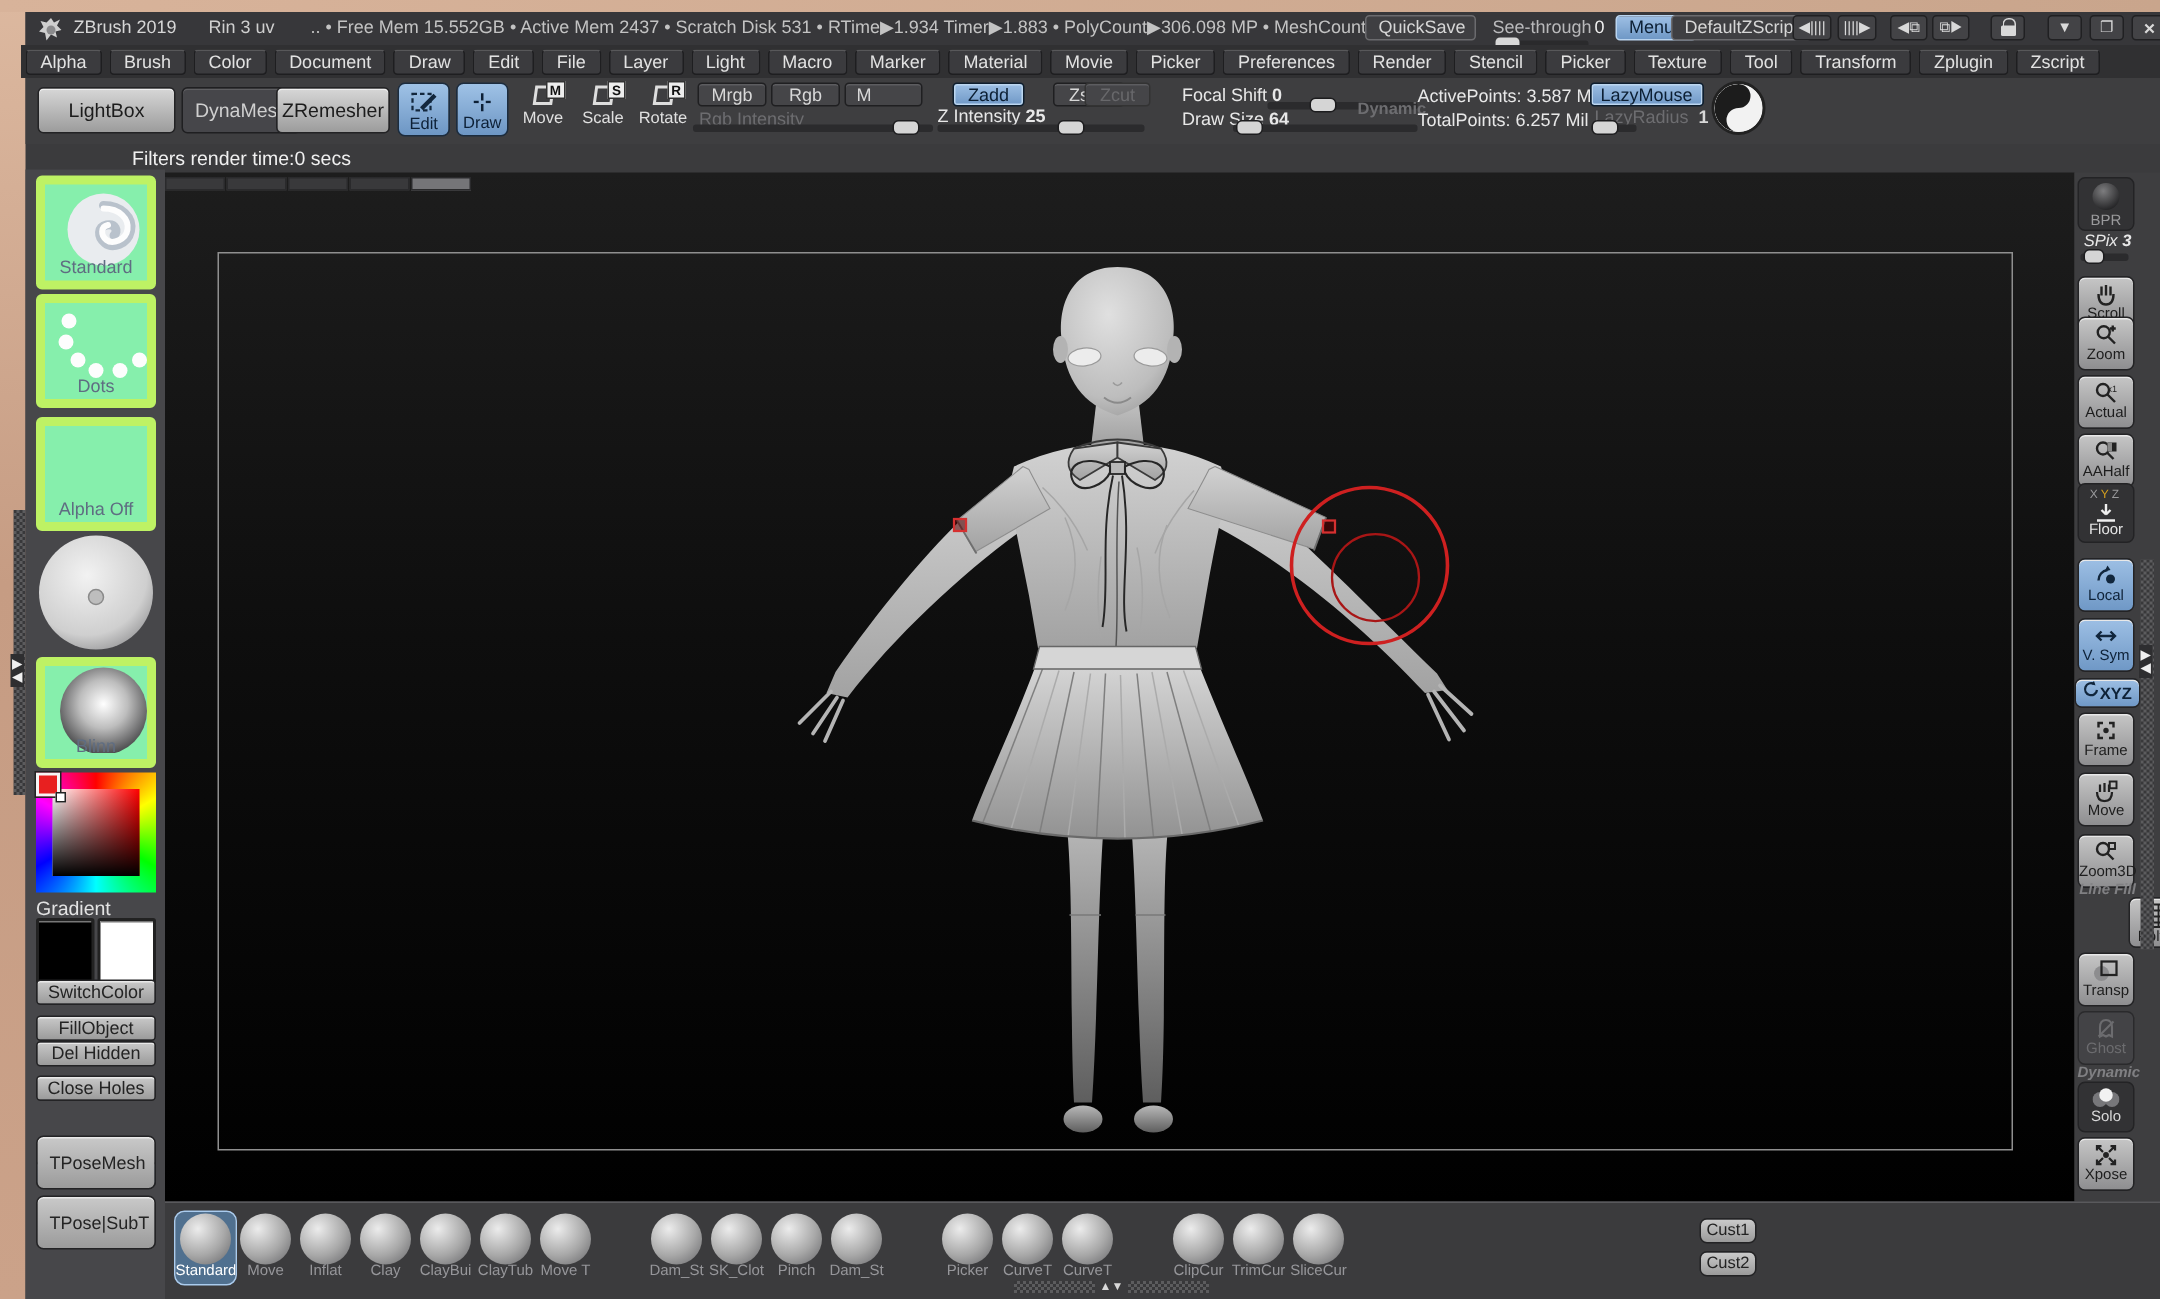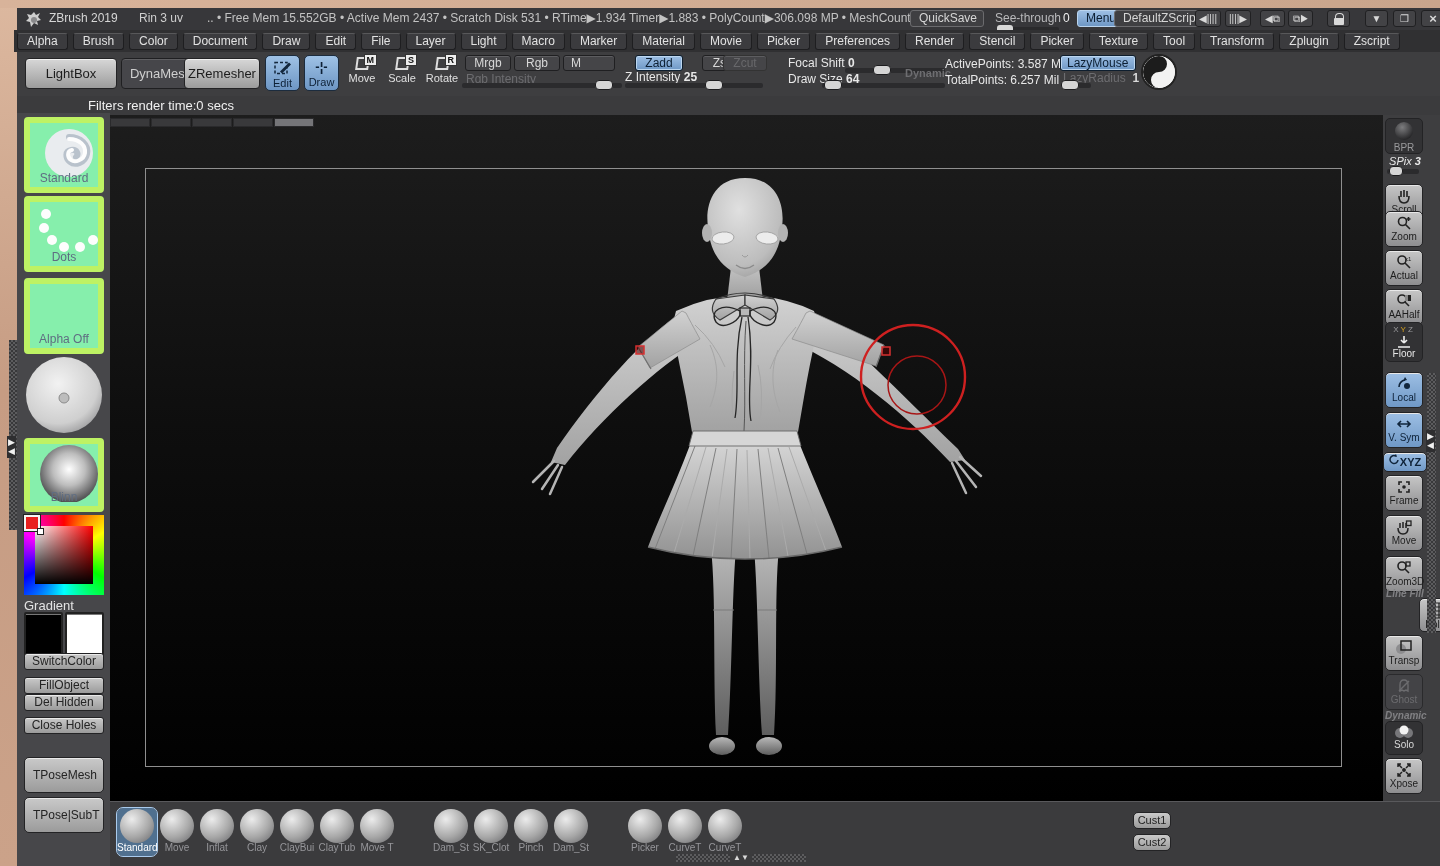--- a/index.html
+++ b/index.html
@@ -612,20 +612,35 @@
           </div>
           <div class="tray-brush">
             <span class="brush-ball"></span>
             <span class="brush-label">CurveT</span>
           </div>
           <div class="tray-brush">
             <span class="brush-ball"></span>
             <span class="brush-label">CurveT</span>
           </div>
         </div>
+      <div class="tray-group">
+
+      <div class="tray-brush">
+            <span class="brush-ball"></span>
+            <span class="brush-label">ClipCur</span>
+          </div>
+          <div class="tray-brush">
+            <span class="brush-ball"></span>
+            <span class="brush-label">TrimCur</span>
+          </div>
+          <div class="tray-brush">
+            <span class="brush-ball"></span>
+            <span class="brush-label">SliceCur</span>
+          </div>
+        </div>
     </div>
     <span class="cust-btn" style="top:10px;">Cust1</span>
     <span class="cust-btn" style="top:32px;">Cust2</span>
     <div class="b-divider">
       <span class="chk checker"></span>
         <span class="tri">▲▼</span>
         <span class="chk checker"></span>
     </div>
   </div>
 </div>

